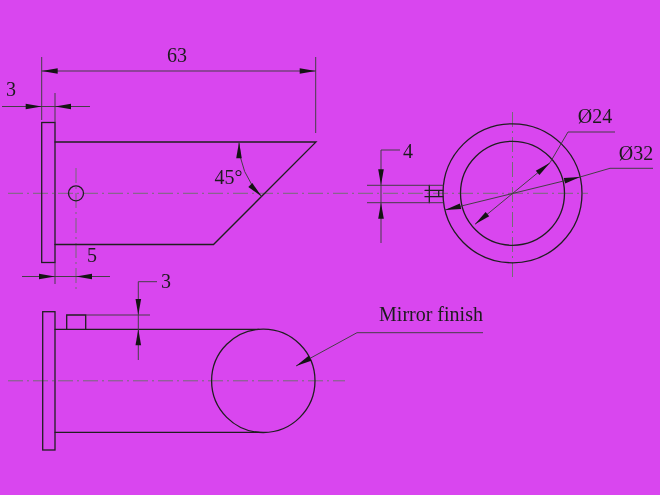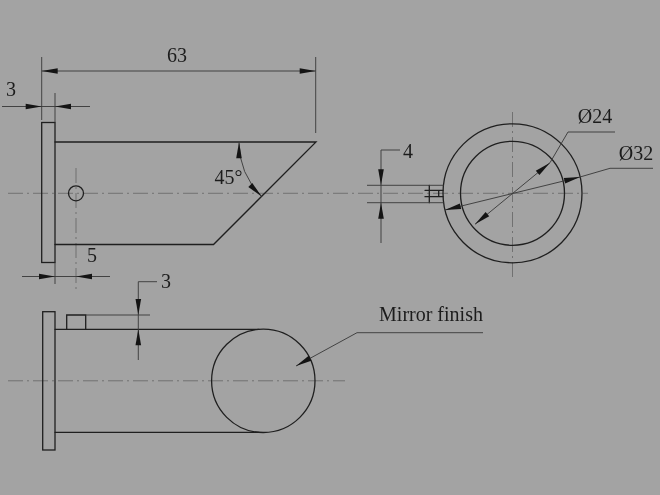--- a/index.html
+++ b/index.html
@@ -1,17 +1,17 @@
 <!DOCTYPE html>
 <html><head>
 <meta charset="utf-8">
 <style>
   html,body{margin:0;padding:0;background:#f2f2f2;}
   .stage{
-    width:660px;height:495px;background:#a3a3a3;position:relative;
+    width:660px;height:495px;background:#d946ef;position:relative;
     font-family:"Liberation Serif", serif;overflow:hidden;
   }
   svg{display:block}
   text.dim{
     font-family:"Liberation Serif", serif;
     font-size:20px;
     fill:#1c1c1c;
   }
   .objline{stroke:#1f1f1f;stroke-width:1.3;fill:none;stroke-linecap:round;}
   .dimline{stroke:#3d3d3d;stroke-width:0.95;fill:none;stroke-linecap:butt;}

